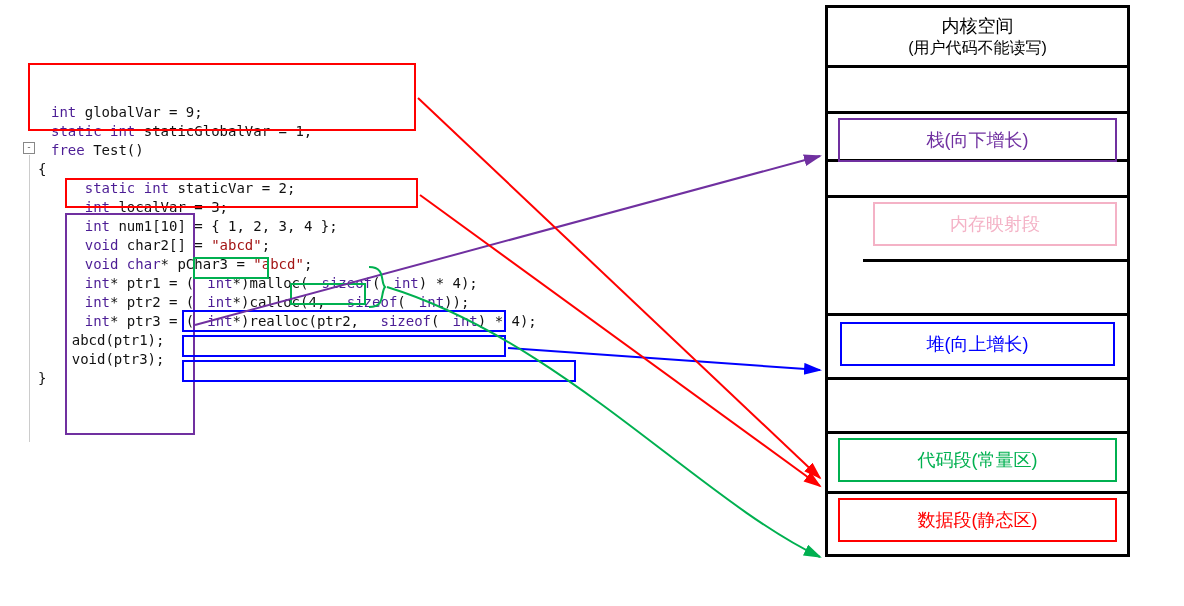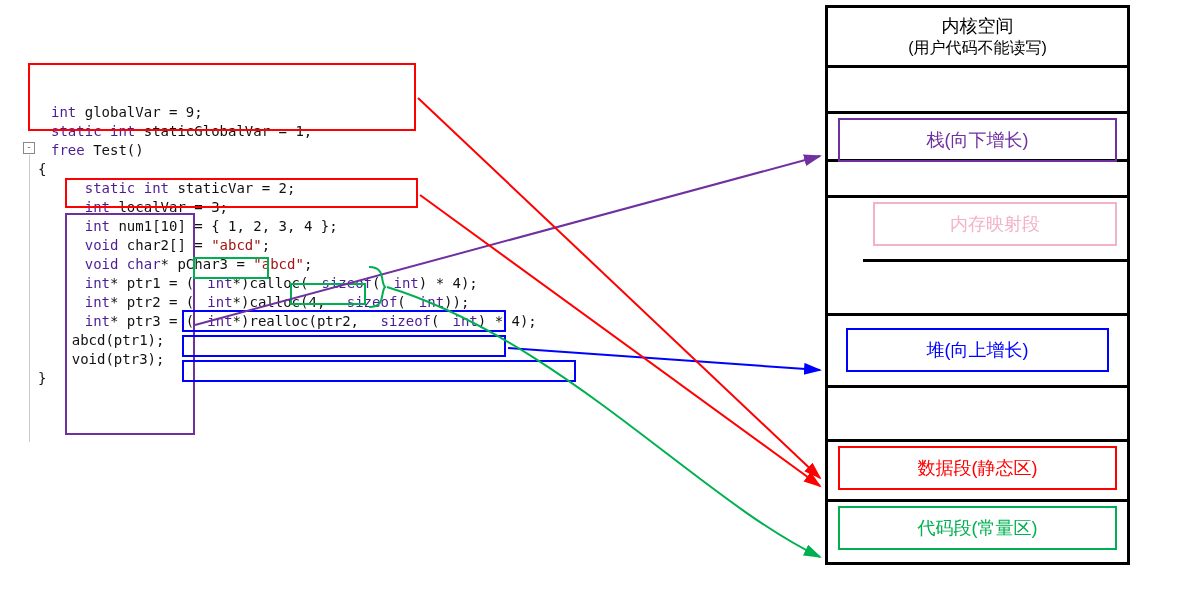--- a/index.html
+++ b/index.html
@@ -94,21 +94,21 @@
 <div class="code-area">
 <span class="kw">int</span><span class="txt"> globalVar = 9;</span>
 <span class="kw">static int</span><span class="txt"> staticGlobalVar = 1;</span>
 <span class="kw">free</span><span class="txt"> Test()</span>
 <span class="txt">{</span>
 <span class="kw">    static int</span><span class="txt"> staticVar = 2;</span>
 <span class="kw">    int</span><span class="txt"> localVar = 3;</span>
 <span class="kw">    int</span><span class="txt"> num1[10] = { 1, 2, 3, 4 };</span>
 <span class="kw">    void</span><span class="txt"> char2[] = </span><span class="str">"abcd"</span><span class="txt">;</span>
 <span class="kw">    void char</span><span class="txt">* pChar3 = </span><span class="str">"abcd"</span><span class="txt">;</span>
-<span class="kw">    int</span><span class="txt">* ptr1 = (</span><span class="kw">int</span><span class="txt">*)calloc(</span><span class="kw">sizeof</span><span class="txt">(</span><span class="kw">int</span><span class="txt">) * 4);</span>
+<span class="kw">    int</span><span class="txt">* ptr1 = (</span><span class="kw">int</span><span class="txt">*)malloc(</span><span class="kw">sizeof</span><span class="txt">(</span><span class="kw">int</span><span class="txt">) * 4);</span>
 <span class="kw">    int</span><span class="txt">* ptr2 = (</span><span class="kw">int</span><span class="txt">*)calloc(4, </span><span class="kw">sizeof</span><span class="txt">(</span><span class="kw">int</span><span class="txt">));</span>
 <span class="kw">    int</span><span class="txt">* ptr3 = (</span><span class="kw">int</span><span class="txt">*)realloc(ptr2, </span><span class="kw">sizeof</span><span class="txt">(</span><span class="kw">int</span><span class="txt">) * 4);</span>
 <span class="txt">    abcd(ptr1);</span>
 <span class="txt">    void(ptr3);</span>
 <span class="txt">}</span>
 </div>
 
 <div class="box" style="left:28px; top:63px; width:388px; height:68px; border-color:#ff0000;"></div>
 <div class="box" style="left:65px; top:178px; width:353px; height:30px; border-color:#ff0000;"></div>
 <div class="box" style="left:65px; top:213px; width:130px; height:222px; border-color:#7030a0;"></div>
@@ -125,29 +125,29 @@
   </div>
   <div class="mem-cell" style="height:46px;"></div>
   <div class="mem-cell" style="height:48px; padding:2px;">
     <div class="mem-inner c-purple">栈(向下增长)</div>
   </div>
   <div class="mem-cell" style="height:36px;"></div>
   <div class="mem-cell" style="height:64px; padding:2px;margin-left:35px;">
     <div class="mem-inner c-pink">内存映射段</div>
   </div>
   <div class="mem-cell" style="height:54px;"></div>
-  <div class="mem-cell" style="height:72px; padding:10px;">
+  <div class="mem-cell" style="height:64px; padding:4px;">
     <div class="mem-inner c-blue">堆(向上增长)</div>
   </div>
   <div class="mem-cell" style="height:54px;"></div>
   <div class="mem-cell" style="height:60px; padding:2px;">
-    <div class="mem-inner c-red">数据段(静态区)</div>
+    <div class="mem-inner c-green">代码段(常量区)</div>
   </div>
   <div class="mem-cell" style="height:60px; padding:2px;">
-    <div class="mem-inner c-green">代码段(常量区)</div>
+    <div class="mem-inner c-red">数据段(静态区)</div>
   </div>
 </div>
 
 <svg class="arrows">
   <defs>
     <marker id="ah-purple" markerWidth="10" markerHeight="10" refX="8" refY="3" orient="auto">
       <path d="M0,0 L9,3 L0,6 Z" fill="#7030a0"></path>
     </marker>
     <marker id="ah-blue" markerWidth="10" markerHeight="10" refX="8" refY="3" orient="auto">
       <path d="M0,0 L9,3 L0,6 Z" fill="#0000ff"></path>

